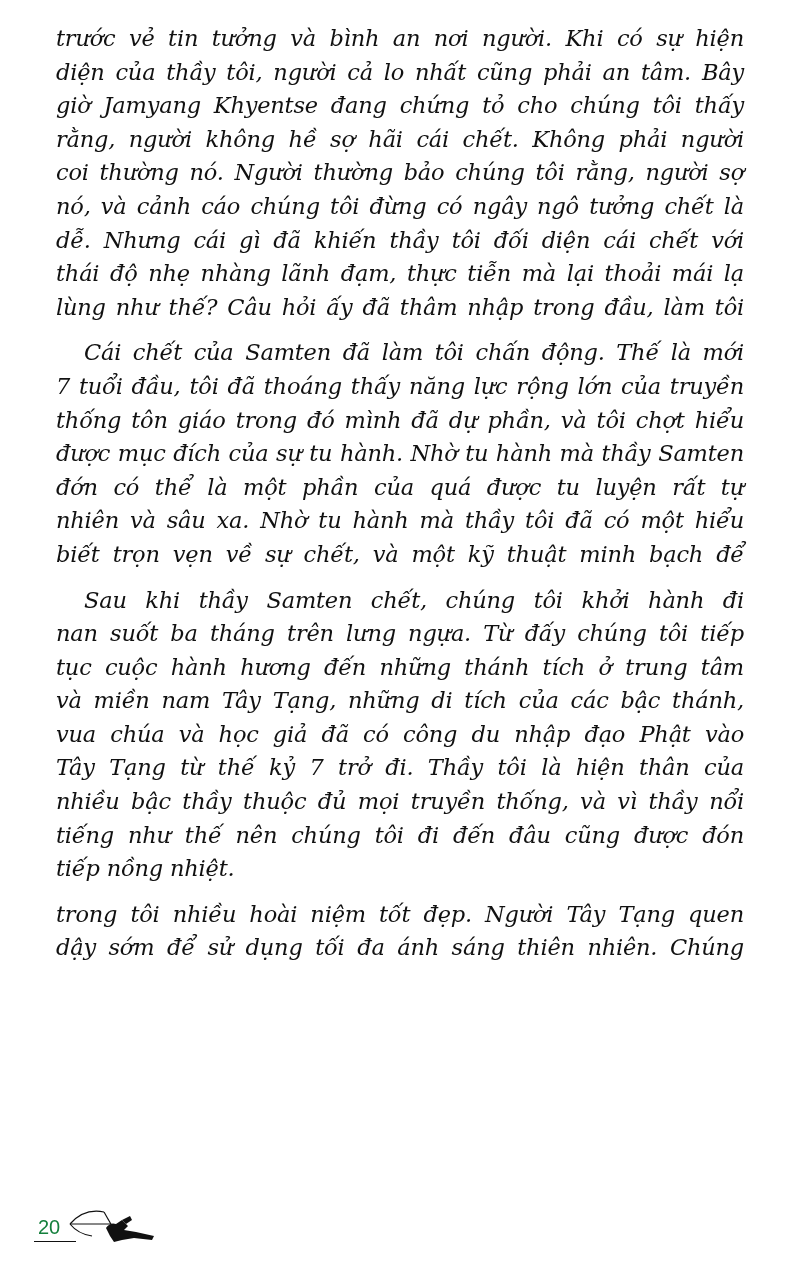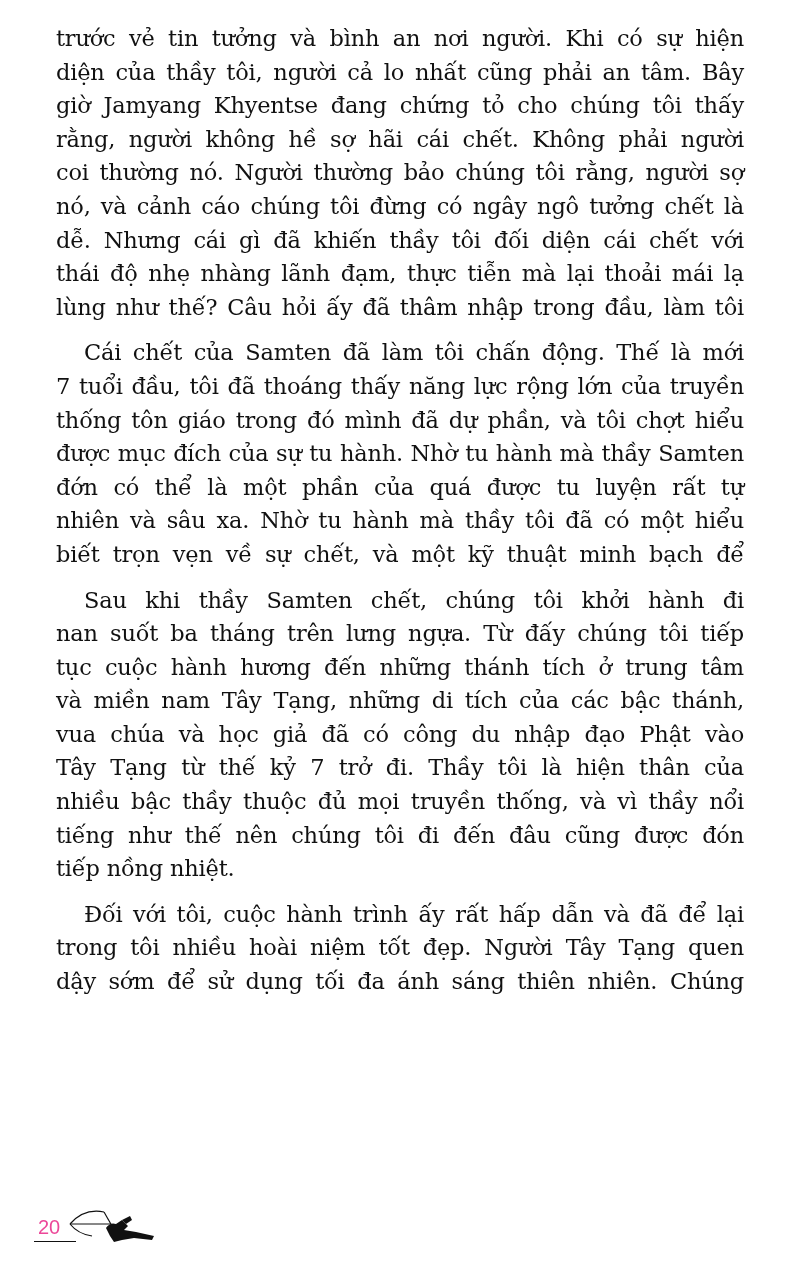--- a/index.html
+++ b/index.html
@@ -16,20 +16,21 @@
       color: #111111;
     }
     .page {
       position: absolute;
       left: 56px;
       top: 22px;
       width: 700px;
     }
     .para {
       margin: 0 12px 12px 0;
+      font-style: italic;
     }
     .line {
       display: block;
       font-size: 22.5px;
       line-height: 33.6px;
       height: 33.6px;
       white-space: nowrap;
       text-align: justify;
       text-align-last: justify;
       letter-spacing: -0.2px;
@@ -46,21 +47,21 @@
       top: 1200px;
       width: 120px;
       height: 50px;
     }
     .page-number {
       position: absolute;
       left: 4px;
       top: 16px;
       font-family: "Liberation Sans", sans-serif;
       font-size: 20px;
-      color: #ec4899;
+      color: #15803d;
     }
     .page-number-rule {
       position: absolute;
       left: 0;
       top: 41px;
       width: 42px;
       height: 1px;
       background: #111;
     }
     .ornament {
@@ -104,21 +105,20 @@
     <span class="line">tục cuộc hành hương đến những thánh tích ở trung tâm</span>
     <span class="line">và miền nam Tây Tạng, những di tích của các bậc thánh,</span>
     <span class="line">vua chúa và học giả đã có công du nhập đạo Phật vào</span>
     <span class="line">Tây Tạng từ thế kỷ 7 trở đi. Thầy tôi là hiện thân của</span>
     <span class="line">nhiều bậc thầy thuộc đủ mọi truyền thống, và vì thầy nổi</span>
     <span class="line">tiếng như thế nên chúng tôi đi đến đâu cũng được đón</span>
     <span class="line last">tiếp nồng nhiệt.</span>
   </div>
 
   <div class="para">
-    <span class="line indent">Đối với tôi, cuộc hành trình ấy rất hấp dẫn và đã để lại</span>
     <span class="line">trong tôi nhiều hoài niệm tốt đẹp. Người Tây Tạng quen</span>
     <span class="line">dậy sớm để sử dụng tối đa ánh sáng thiên nhiên. Chúng</span>
   </div>
 
 </div>
 
 <div class="footer">
   <span class="page-number">20</span>
   <div class="page-number-rule"></div>
   <svg class="ornament" viewBox="0 0 100 40">

